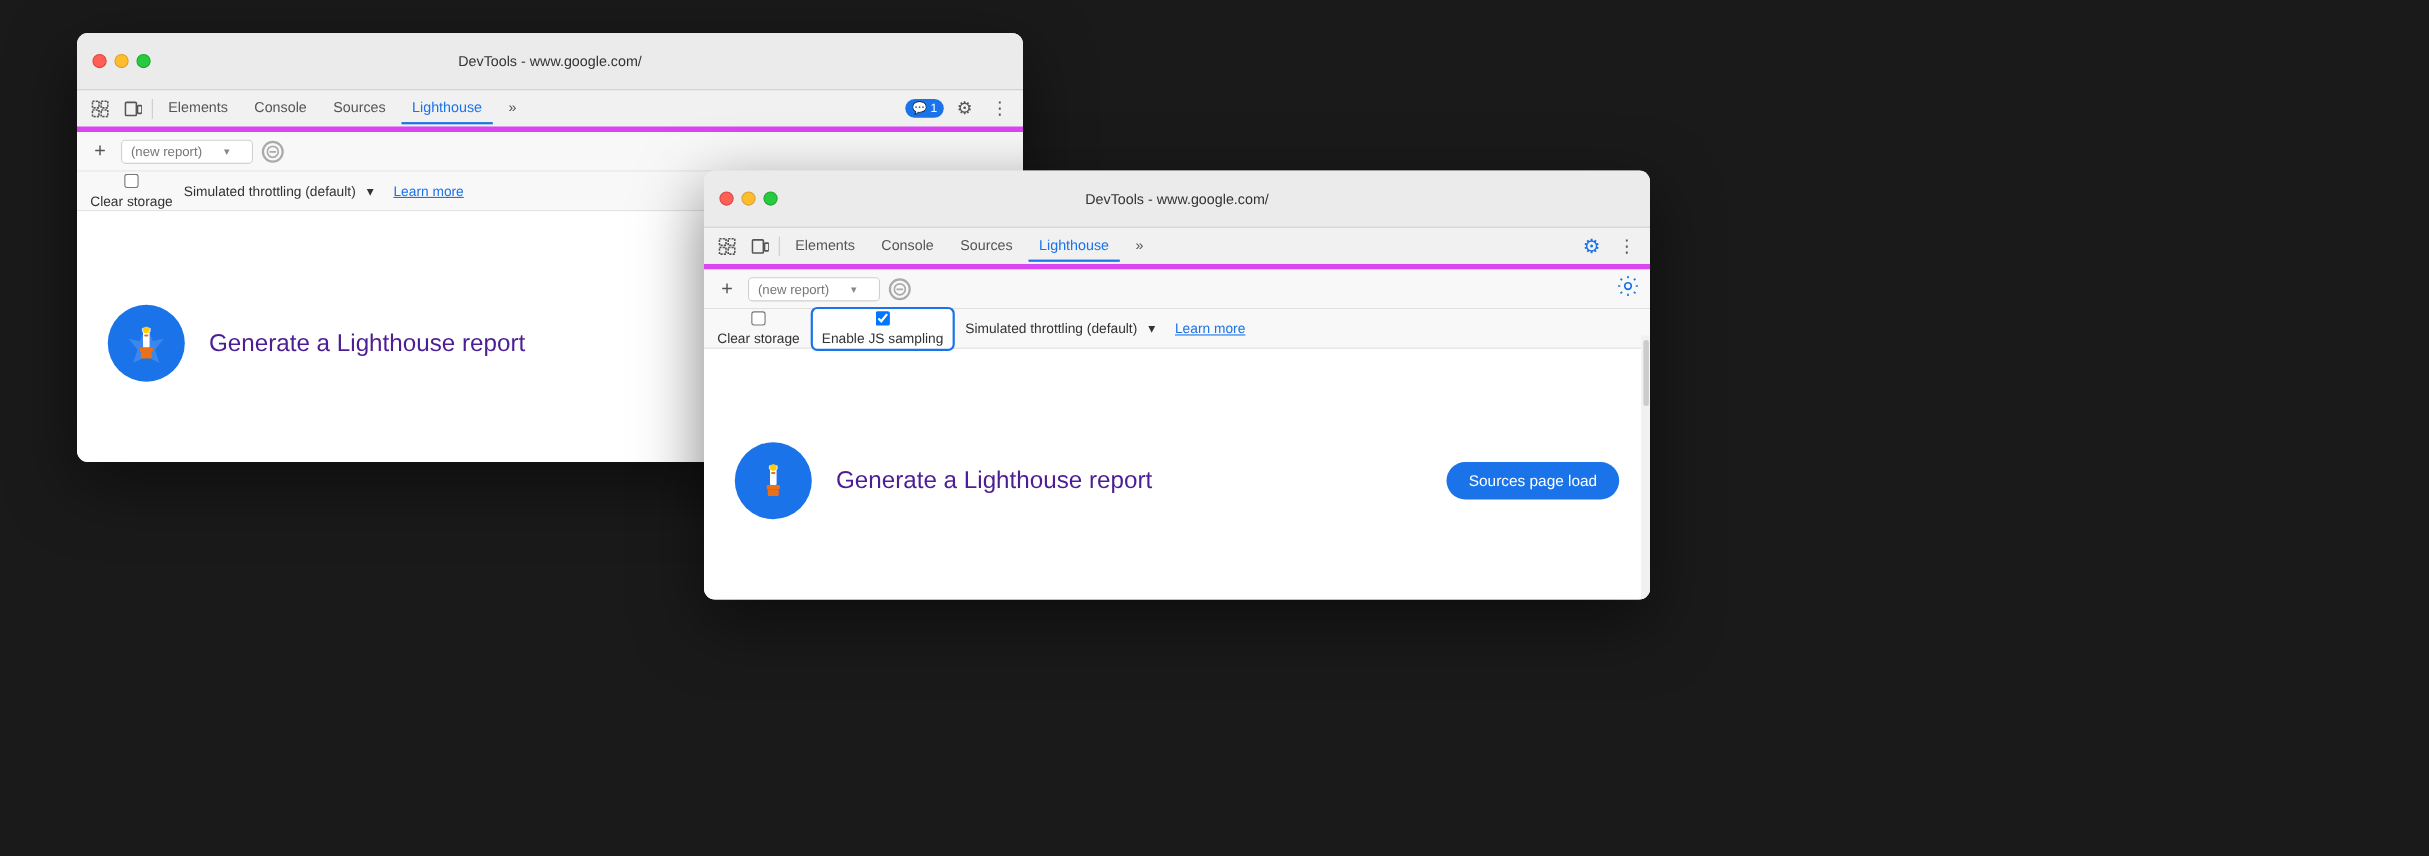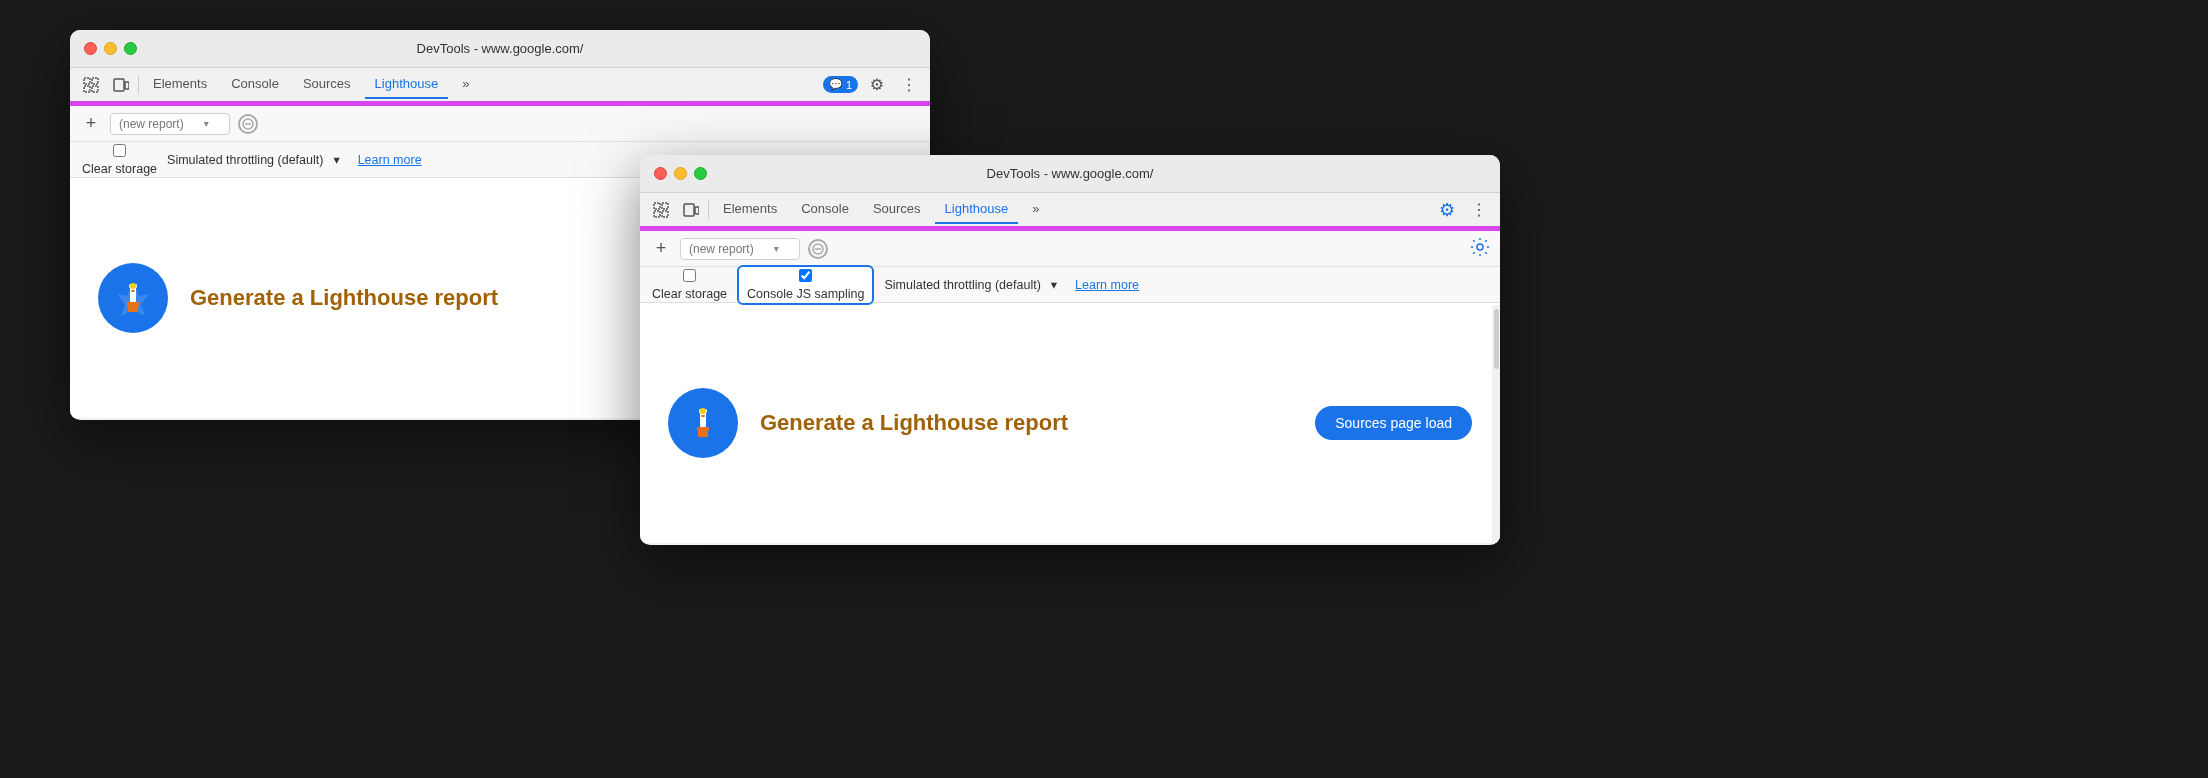--- a/index.html
+++ b/index.html
@@ -35,21 +35,21 @@
       left: 640px;
       top: 155px;
       width: 860px;
       height: 390px;
       z-index: 3;
     }
 
     
     .title-bar {
       background: #ebebeb;
-      height: 38px;
+      height: 52px;
       display: flex;
       align-items: center;
       padding: 0 14px;
       border-bottom: 1px solid #d0d0d0;
       position: relative;
     }
 
     .traffic-lights {
       display: flex;
       gap: 7px;
@@ -241,22 +241,22 @@
       background: #1a73e8;
       display: flex;
       align-items: center;
       justify-content: center;
       flex-shrink: 0;
       font-size: 32px;
     }
 
     .report-title {
       font-size: 22px;
-      font-weight: 700;
-      color: #a16207;
+      font-weight: 400;
+      color: #4c1d95;
       flex: 1;
     }
 
     .analyze-btn {
       background: #1a73e8;
       color: white;
       border: none;
       border-radius: 18px;
       padding: 9px 20px;
       font-size: 14px;
@@ -463,21 +463,21 @@
 
   <div class="options-bar" style="position:relative;">
     <label class="checkbox-label">
       <input type="checkbox" style="">
       <span>Clear storage</span>
     </label>
 
     <div style="position:relative; display:inline-flex; align-items:center; gap:5px; border:2.5px solid #1a73e8; border-radius:6px; padding:2px 8px; background:white;">
       <label class="checkbox-label">
         <input type="checkbox" checked="" style="">
-        <span>Console JS sampling</span>
+        <span>Enable JS sampling</span>
       </label>
     </div>
 
     <span>Simulated throttling (default)</span>
     <span>▾</span>
     <span class="learn-more">Learn more</span>
   </div>
 
   <div class="main-content">
     <div class="lighthouse-icon">

